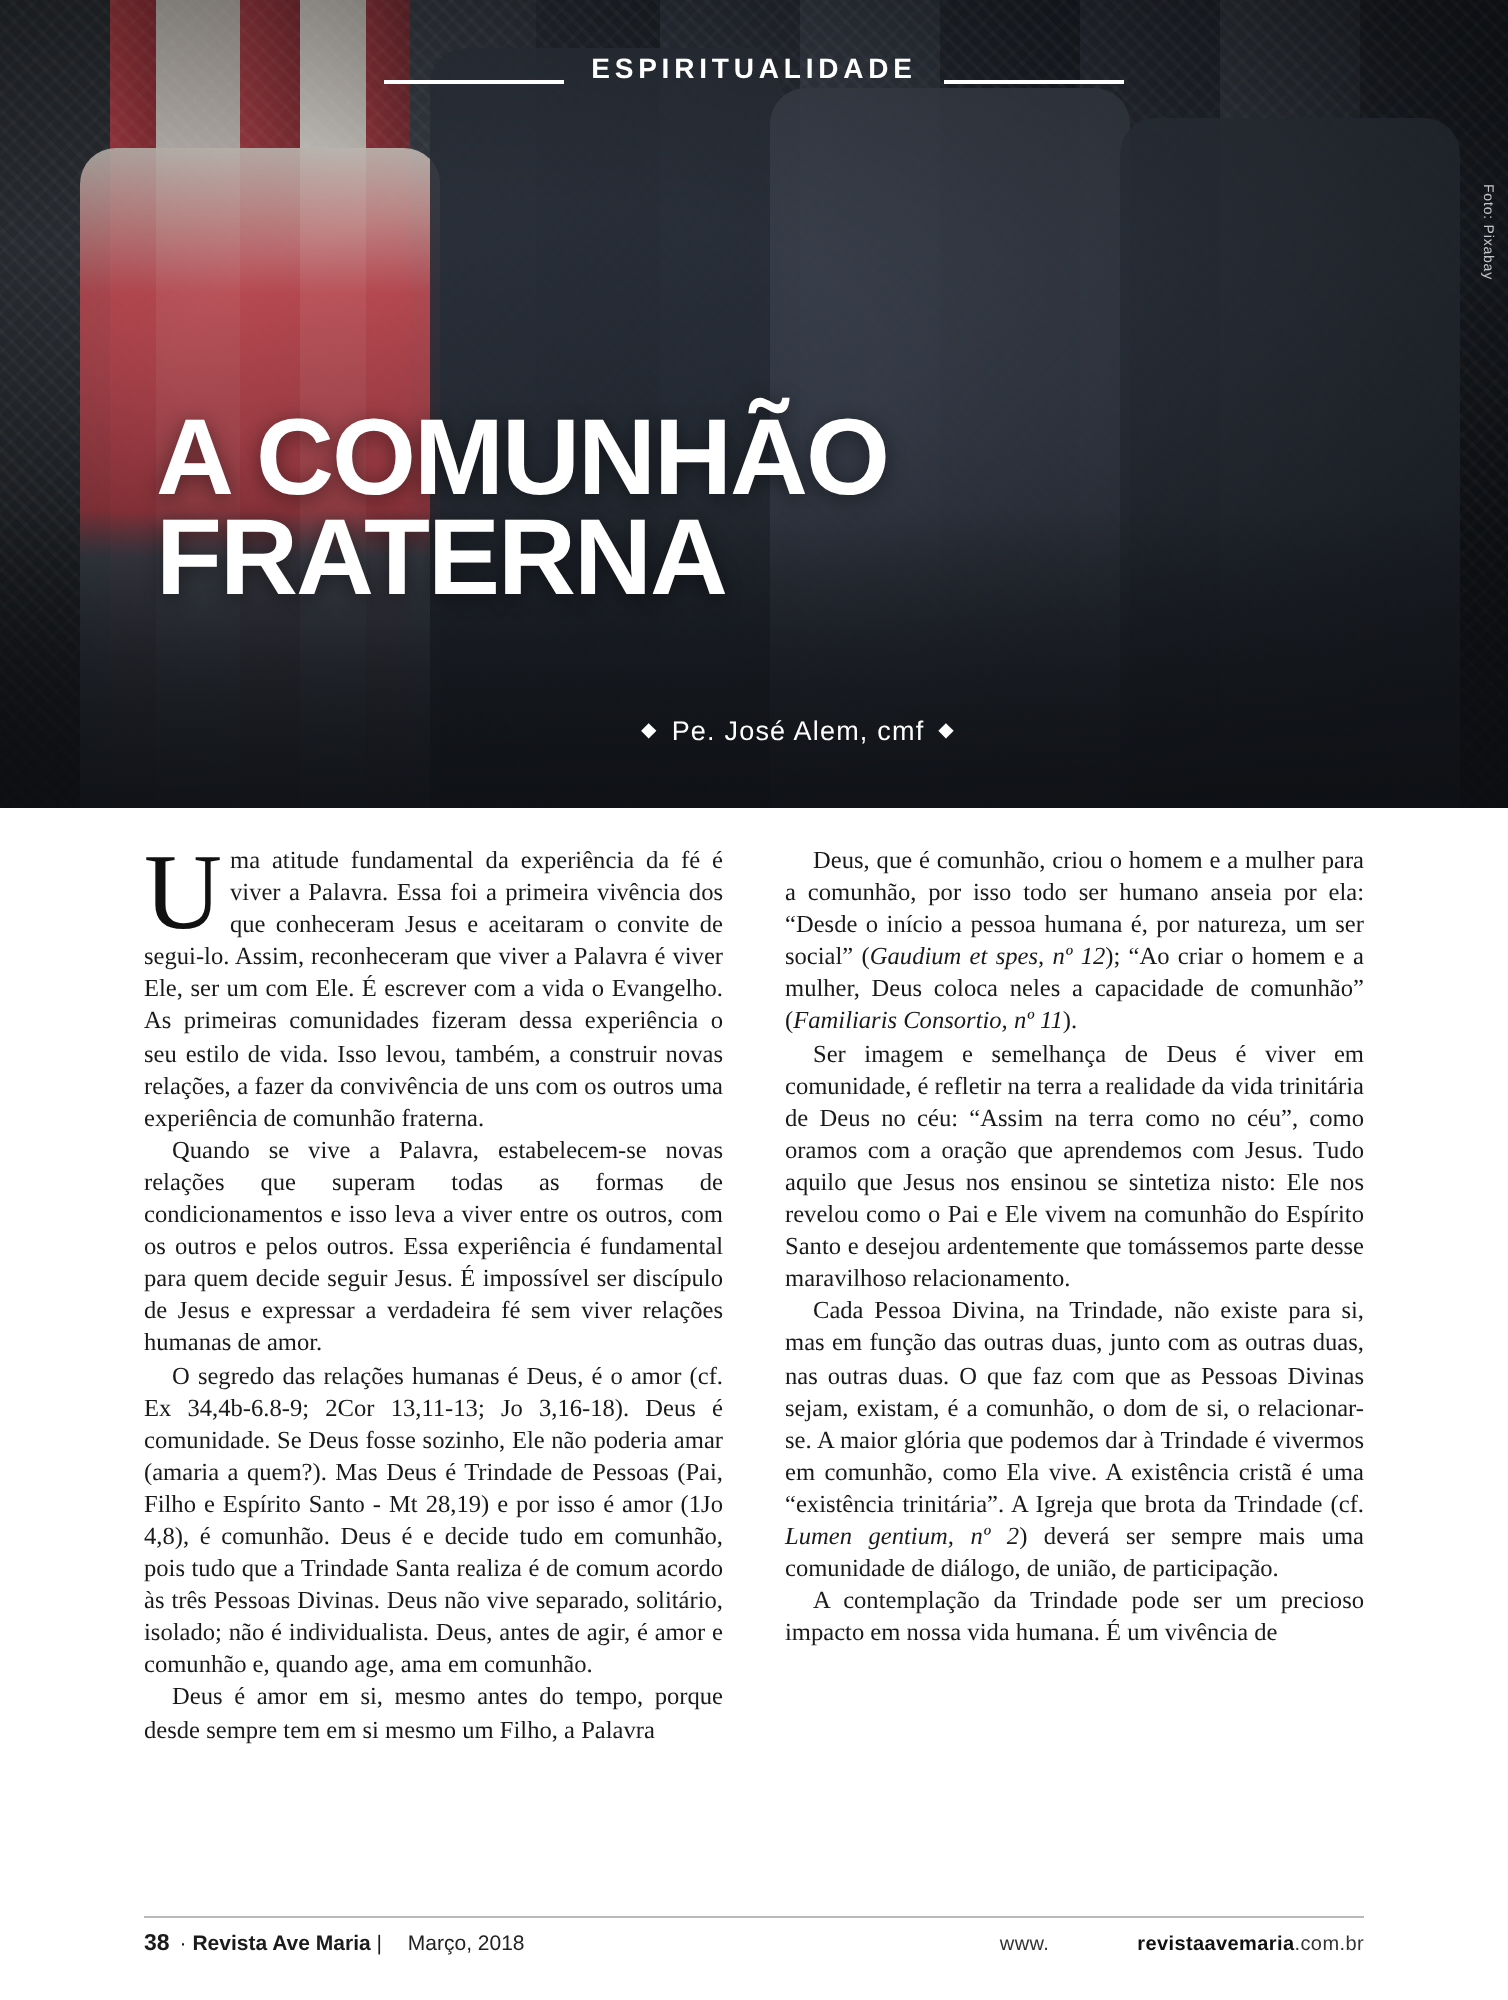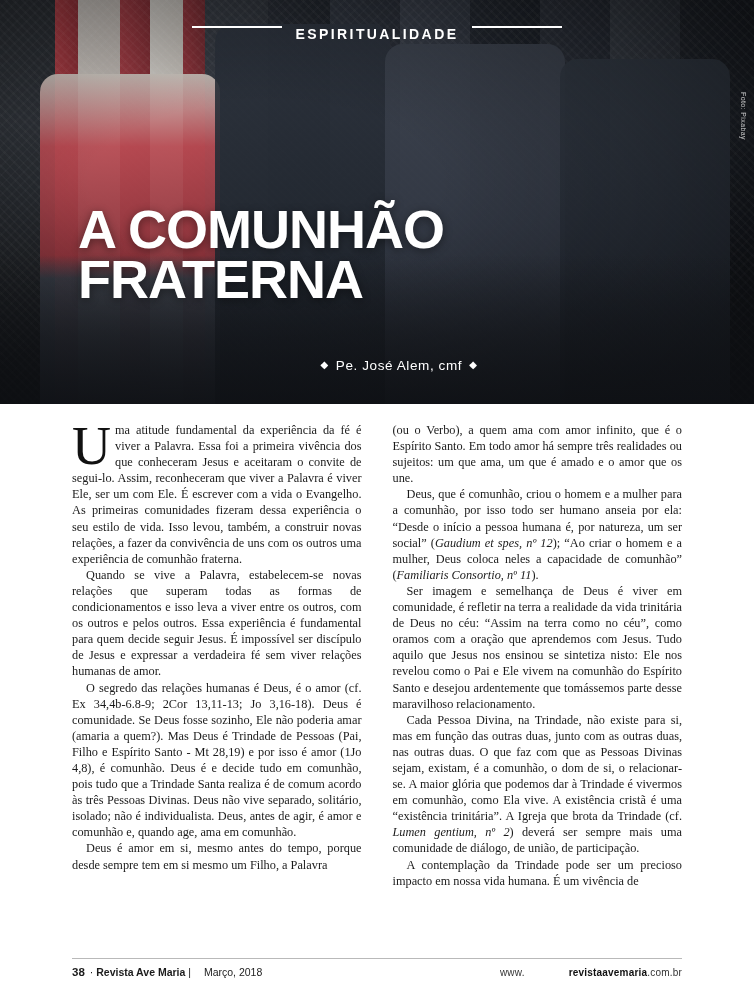--- a/index.html
+++ b/index.html
@@ -72,21 +72,21 @@
     position: absolute; left:0; right:0; bottom:0; height: 150px;
     background: linear-gradient(180deg, rgba(20,22,26,0) 0%, rgba(16,18,22,0.55) 55%, rgba(14,16,20,0.82) 100%);
   }
 
   
   .section-tag {
     position: absolute;
     top: 26px;
     left: 0; right: 0;
     display: flex;
-    align-items: flex-start;
+    align-items: flex-end;
     justify-content: center;
     gap: 14px;
   }
   .section-tag .rule {
     width: 90px; height: 2px; background: #ffffff;
   }
   .section-tag .label {
     color: #ffffff;
     font-family: "Liberation Sans", sans-serif;
     font-size: 14px;
@@ -227,21 +227,20 @@
     <div class="col">
       <p class="first">
         <span class="dropcap">U</span><span>ma atitude fundamental da experiência da fé é viver a Palavra. Essa foi a primeira vivência dos que conheceram Jesus e aceitaram o convite de segui-lo. Assim, reconheceram que viver a Palavra é viver Ele, ser um com Ele. É escrever com a vida o Evangelho. As primeiras comunidades fizeram dessa experiência o seu estilo de vida. Isso levou, também, a construir novas relações, a fazer da convivência de uns com os outros uma experiência de comunhão fraterna.</span>
       </p>
       <p><span>Quando se vive a Palavra, estabelecem-se novas relações que superam todas as formas de condicionamentos e isso leva a viver entre os outros, com os outros e pelos outros. Essa experiência é fundamental para quem decide seguir Jesus. É impossível ser discípulo de Jesus e expressar a verdadeira fé sem viver relações humanas de amor.</span></p>
       <p><span>O segredo das relações humanas é Deus, é o amor (cf. Ex 34,4b-6.8-9; 2Cor 13,11-13; Jo 3,16-18). Deus é comunidade. Se Deus fosse sozinho, Ele não poderia amar (amaria a quem?). Mas Deus é Trindade de Pessoas (Pai, Filho e Espírito Santo - Mt 28,19) e por isso é amor (1Jo 4,8), é comunhão. Deus é e decide tudo em comunhão, pois tudo que a Trindade Santa realiza é de comum acordo às três Pessoas Divinas. Deus não vive separado, solitário, isolado; não é individualista. Deus, antes de agir, é amor e comunhão e, quando age, ama em comunhão.</span></p>
       <p><span>Deus é amor em si, mesmo antes do tempo, porque desde sempre tem em si mesmo um Filho, a Palavra</span></p>
     </div>
 
     <div class="col">
-      <p class="first"><span>(ou o Verbo), a quem ama com amor infinito, que é o Espírito Santo. Em todo amor há sempre três realidades ou sujeitos: um que ama, um que é amado e o amor que os une.</span></p>
       <p><span>Deus, que é comunhão, criou o homem e a mulher para a comunhão, por isso todo ser humano anseia por ela: “Desde o início a pessoa humana é, por natureza, um ser social” (</span><em>Gaudium et spes, nº 12</em><span>); “Ao criar o homem e a mulher, Deus coloca neles a capacidade de comunhão” (</span><em>Familiaris Consortio, nº 11</em><span>).</span></p>
       <p><span>Ser imagem e semelhança de Deus é viver em comunidade, é refletir na terra a realidade da vida trinitária de Deus no céu: “Assim na terra como no céu”, como oramos com a oração que aprendemos com Jesus. Tudo aquilo que Jesus nos ensinou se sintetiza nisto: Ele nos revelou como o Pai e Ele vivem na comunhão do Espírito Santo e desejou ardentemente que tomássemos parte desse maravilhoso relacionamento.</span></p>
       <p><span>Cada Pessoa Divina, na Trindade, não existe para si, mas em função das outras duas, junto com as outras duas, nas outras duas. O que faz com que as Pessoas Divinas sejam, existam, é a comunhão, o dom de si, o relacionar-se. A maior glória que podemos dar à Trindade é vivermos em comunhão, como Ela vive. A existência cristã é uma “existência trinitária”. A Igreja que brota da Trindade (cf. </span><em>Lumen gentium, nº 2</em><span>) deverá ser sempre mais uma comunidade de diálogo, de união, de participação.</span></p>
       <p><span>A contemplação da Trindade pode ser um precioso impacto em nossa vida humana. É um vivência de</span></p>
     </div>
 
   </div>
 </div>
 
 <div class="footer">

